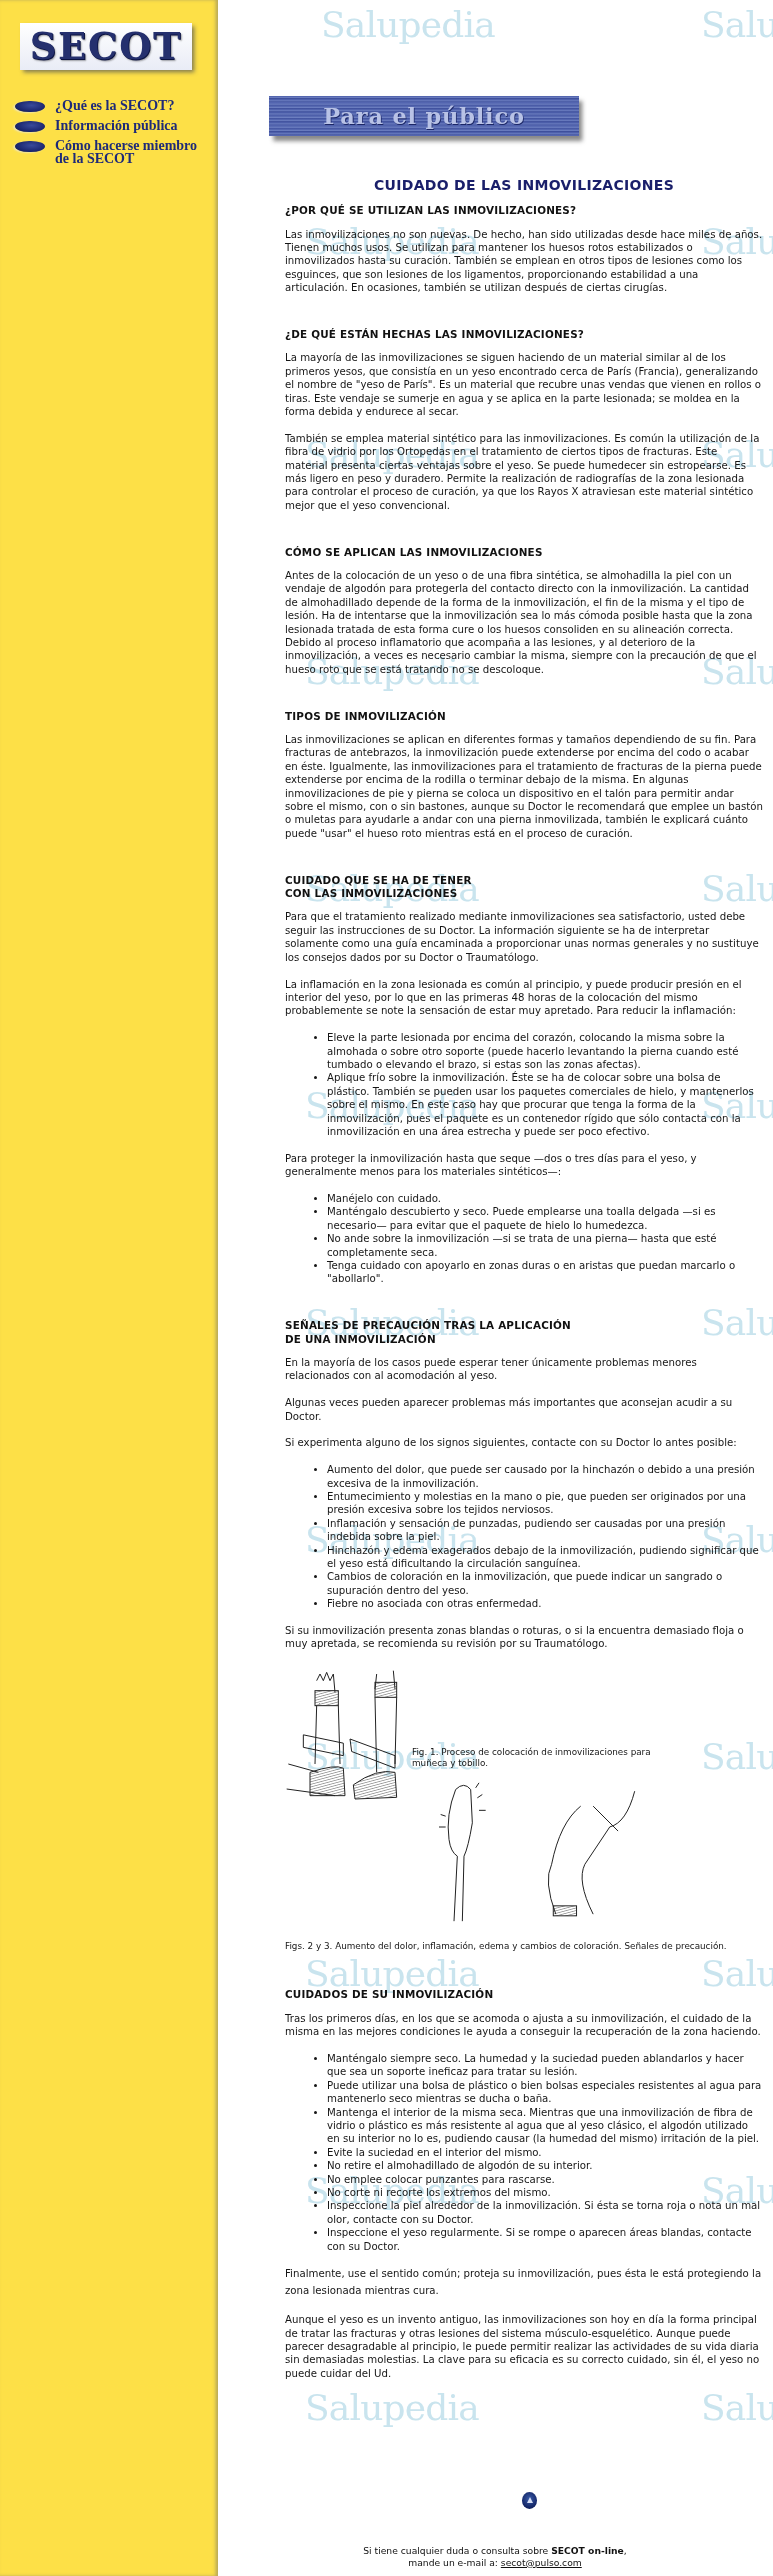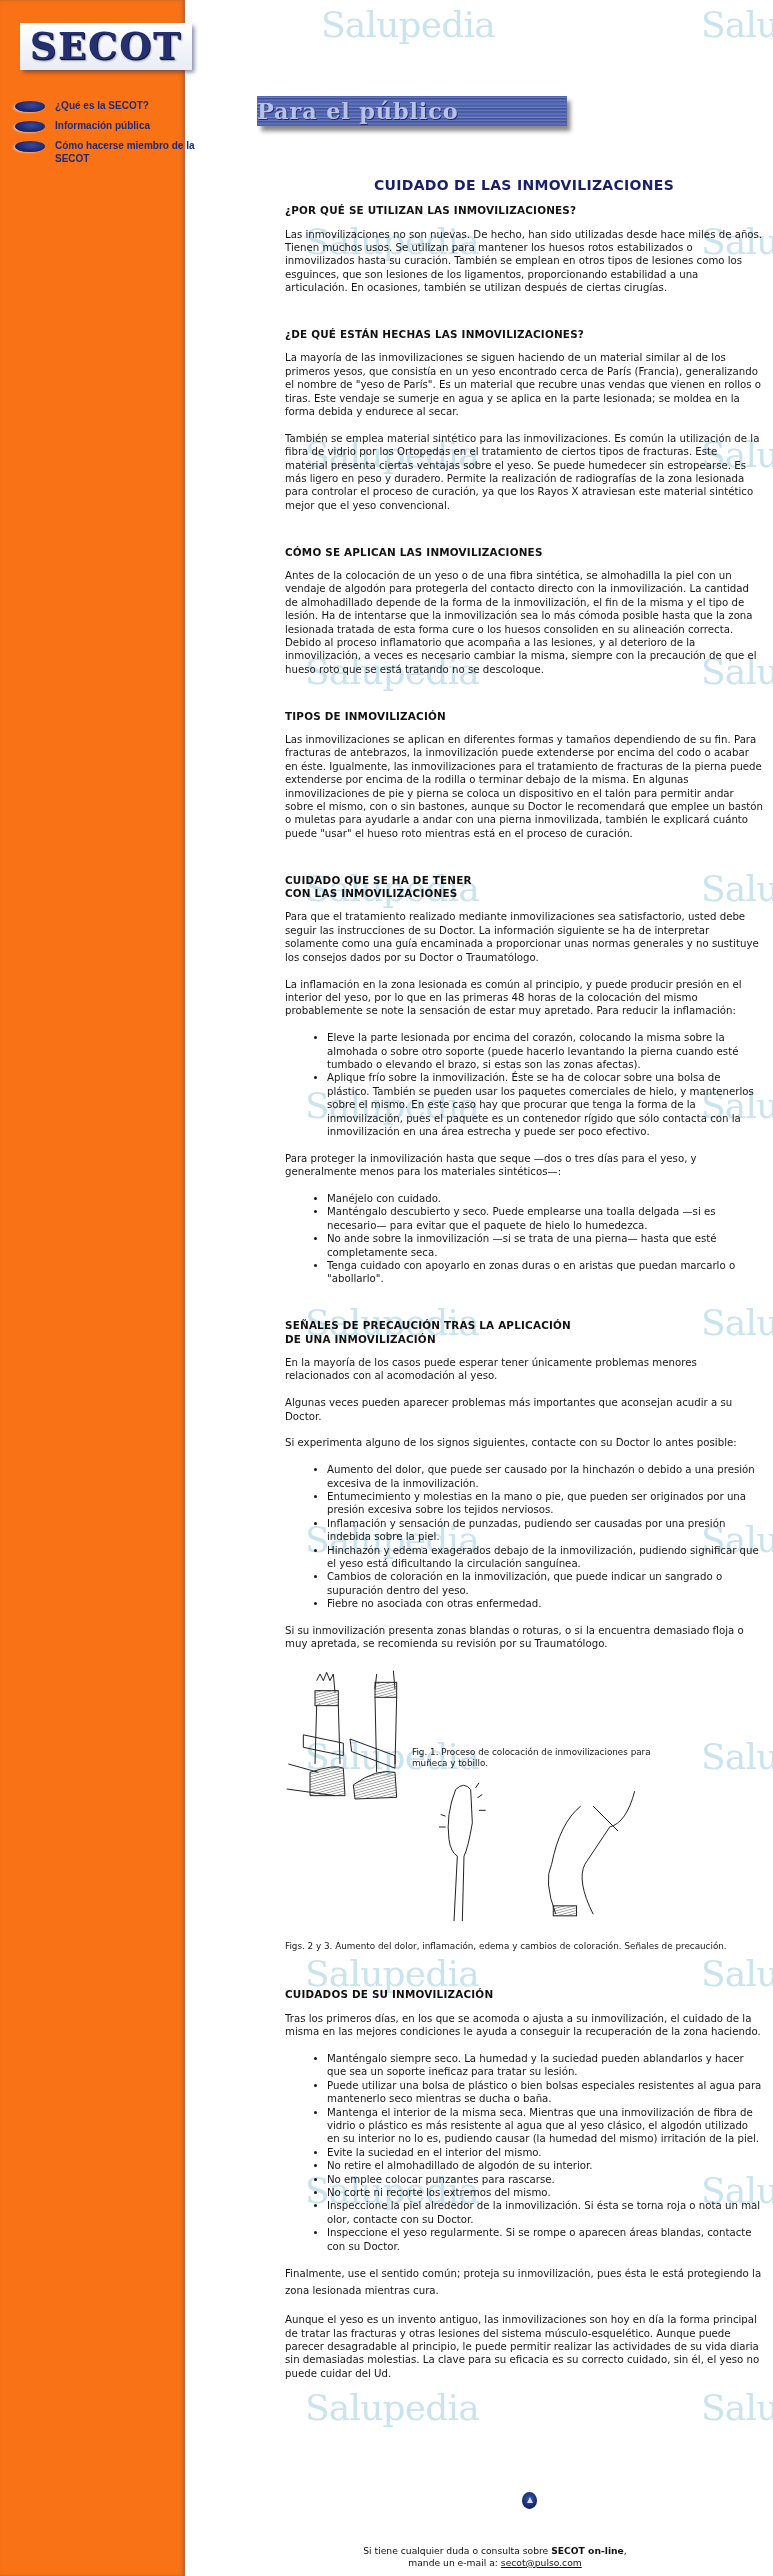--- a/index.html
+++ b/index.html
@@ -3,22 +3,22 @@
 <meta charset="utf-8">
 <style>
   html, body { margin:0; padding:0; }
   body {
     width:774px; min-height:2576px; position:relative;
     background:#ffffff;
     font-family: "DejaVu Sans", sans-serif;
     color:#111;
   }
   .sidebar {
-    position:absolute; left:0; top:0; width:185px; height:2576px;
-    background:#f97316;
+    position:absolute; left:0; top:0; width:218px; height:2576px;
+    background:#fde047;
     box-shadow: inset -2.5px 0 3.3px rgba(60,70,120,0.35);
   }
   .logo {
     position:absolute; left:20px; top:22.5px; width:172px; height:47px;
     background:linear-gradient(#ffffff,#e9ecf6);
     box-shadow: 2.5px 3.3px 4.2px rgba(30,40,90,0.55);
     display:flex; align-items:center; justify-content:center;
   }
   .logo span {
     font-family:"DejaVu Serif", serif; font-weight:bold; font-size:37px;
@@ -27,32 +27,32 @@
   }
   .nav { position:absolute; left:15px; top:100px; }
   .nav-item { display:flex; align-items:flex-start; margin-bottom:7.5px; cursor:pointer; }
   .nav-pill {
     width:30px; height:11.7px; border-radius:50%;
     background:radial-gradient(ellipse at 55% 40%, #3a4a9a 0%, #1c2770 60%, #0d1450 100%);
     box-shadow: -1.7px 0.8px 1.7px rgba(230,235,255,0.6);
     margin-right:10px; margin-top:0.8px; flex:none;
   }
   .nav-label {
-    font-family:Liberation Sans, sans-serif; font-weight:bold; font-size:10px;
+    font-family:Liberation Serif, serif; font-weight:bold; font-size:14px;
     color:#1e2a78; line-height:12.5px;
   }
   .watermark {
     position:absolute; font-family:"DejaVu Serif", serif; font-size:36px;
     color:#c9e4ee; pointer-events:none; letter-spacing:-0.8px;
   }
   .banner {
-    position:absolute; left:257px; top:96px; width:310px; height:30px;
+    position:absolute; left:269px; top:96px; width:310px; height:40px;
     background:repeating-linear-gradient(180deg,#4a5ca8 0px,#6c7ec0 1.7px,#3e4f9c 2.5px,#5668b2 3.3px);
     box-shadow: 4.2px 5px 4.2px rgba(40,40,40,0.55);
-    display:flex; align-items:center; 
+    display:flex; align-items:center; justify-content:center;
   }
   .banner span {
     font-family:"DejaVu Serif", serif; font-weight:bold; font-size:22.5px;
     color:#b8c2e6; letter-spacing:0.8px;
     text-shadow:0.8px 0.8px 0 #1c2766;
   }
   .content {
     position:absolute; left:285px; top:179px; width:478px;
     font-size:10.2px; line-height:13.4px; color:#161616;
   }

